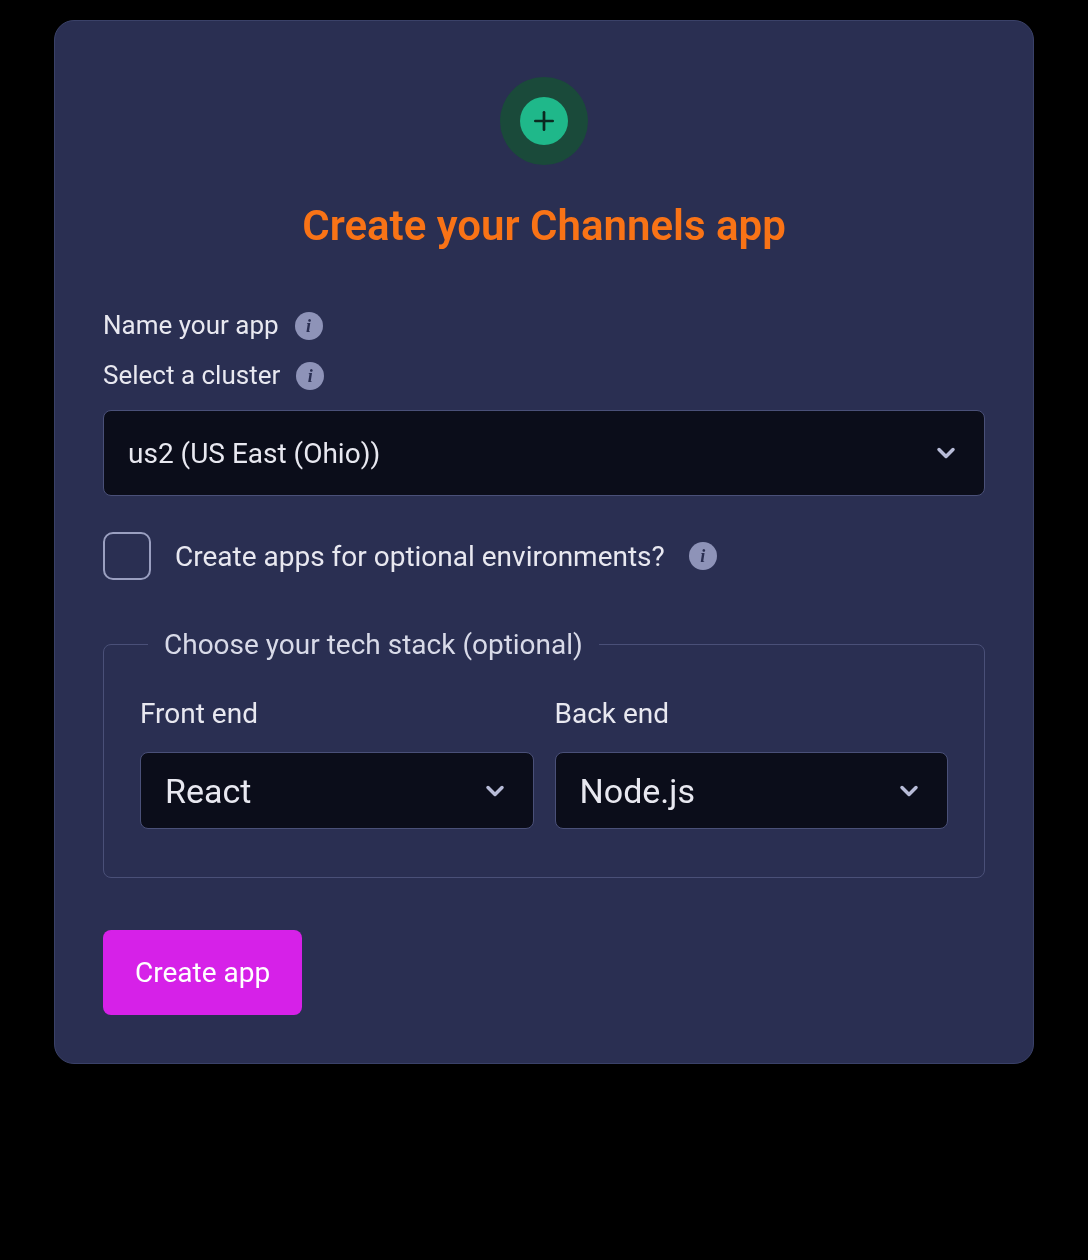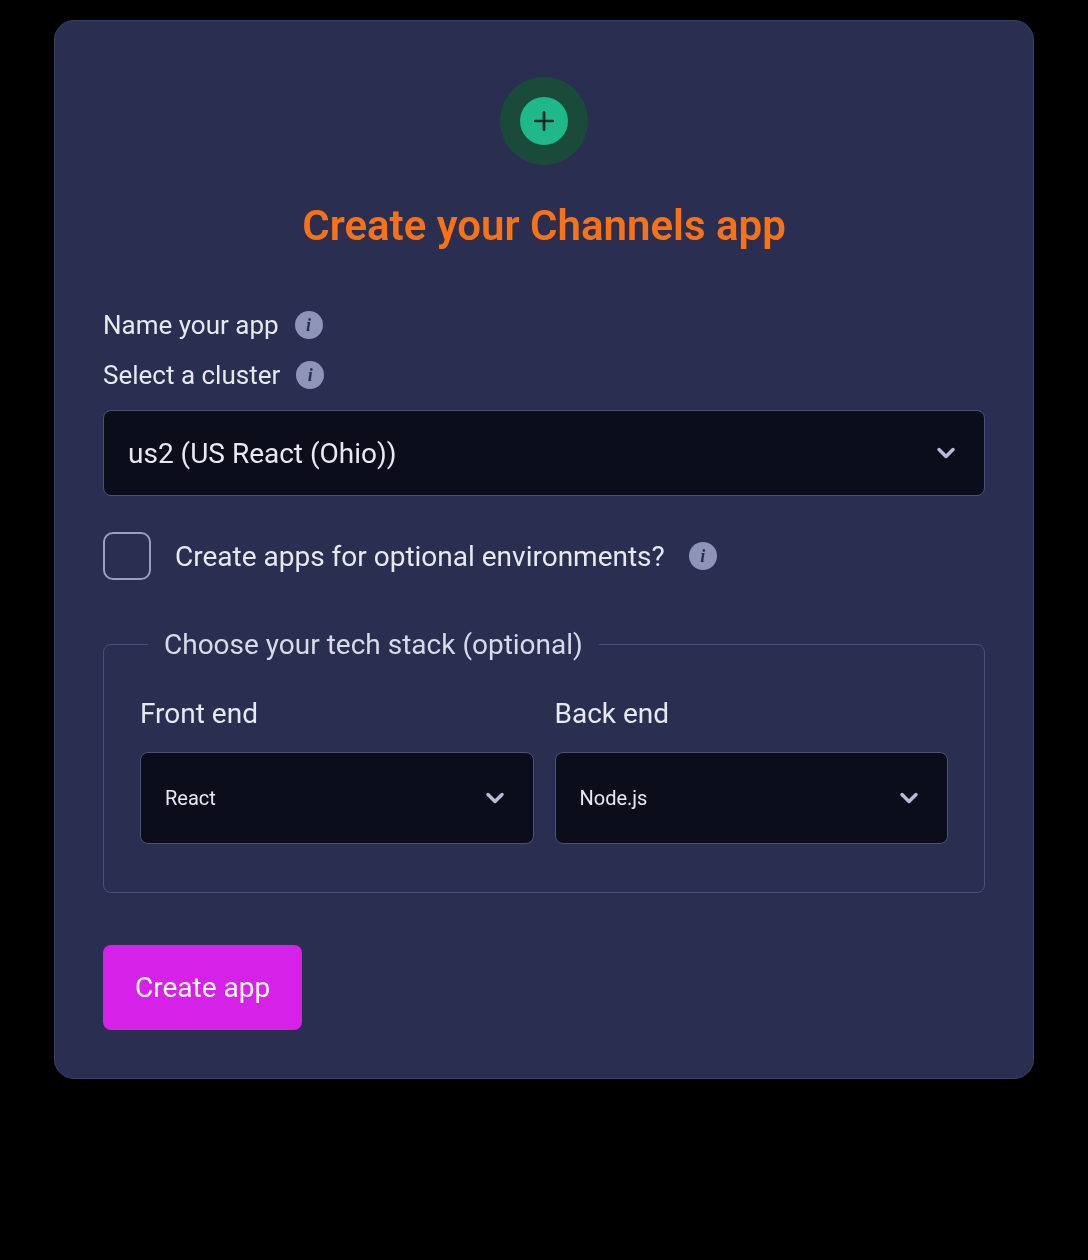--- a/index.html
+++ b/index.html
@@ -61,21 +61,21 @@
     .title {
       color: #f97316;
       font-size: 42px;
       font-weight: 600;
       text-align: center;
       margin-bottom: 60px;
     }
 
     .form-label-row {
       display: flex;
-      align-items: center;
+      align-items: flex-end;
       gap: 16px;
       margin-bottom: 20px;
     }
 
     .form-label {
       color: #e8e8f0;
       font-size: 26px;
       font-weight: 400;
     }
 
@@ -188,27 +188,27 @@
     }
 
     .tech-label {
       color: #e8e8f0;
       font-size: 28px;
       margin-bottom: 22px;
     }
 
     .tech-select {
       width: 100%;
-      height: 92px;
+      height: 77px;
       background: #0b0d1a;
       border: 1px solid #4a5078;
       border-radius: 8px;
       padding: 8px 24px;
       color: #e8e8f0;
-      font-size: 20px;
+      font-size: 34px;
       display: flex;
       align-items: center;
       justify-content: space-between;
       cursor: pointer;
     }
 
     .footer {
       display: flex;
       align-items: center;
       justify-content: space-between;
@@ -260,21 +260,21 @@
     <span class="info-icon">i</span>
   </div>
 
   
   <div class="form-label-row">
     <span class="form-label">Select a cluster</span>
     <span class="info-icon">i</span>
   </div>
   <div class="select-wrap">
     <div class="select-box">
-      <span>us2 (US React (Ohio))</span>
+      <span>us2 (US East (Ohio))</span>
       <svg class="chevron" viewBox="0 0 24 24" fill="none" stroke="currentColor" stroke-width="3" stroke-linecap="round" stroke-linejoin="round">
         <polyline points="6 9 12 15 18 9"></polyline>
       </svg>
     </div>
   </div>
 
   
   <div class="checkbox-row">
     <div class="checkbox"></div>
     <span class="checkbox-label">Create apps for optional environments?</span>

